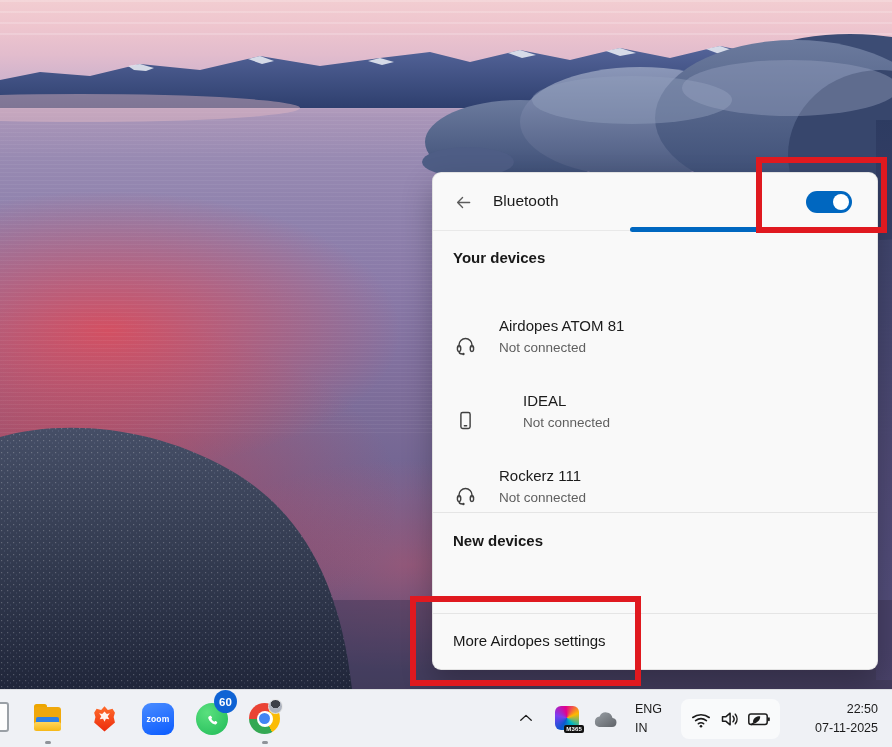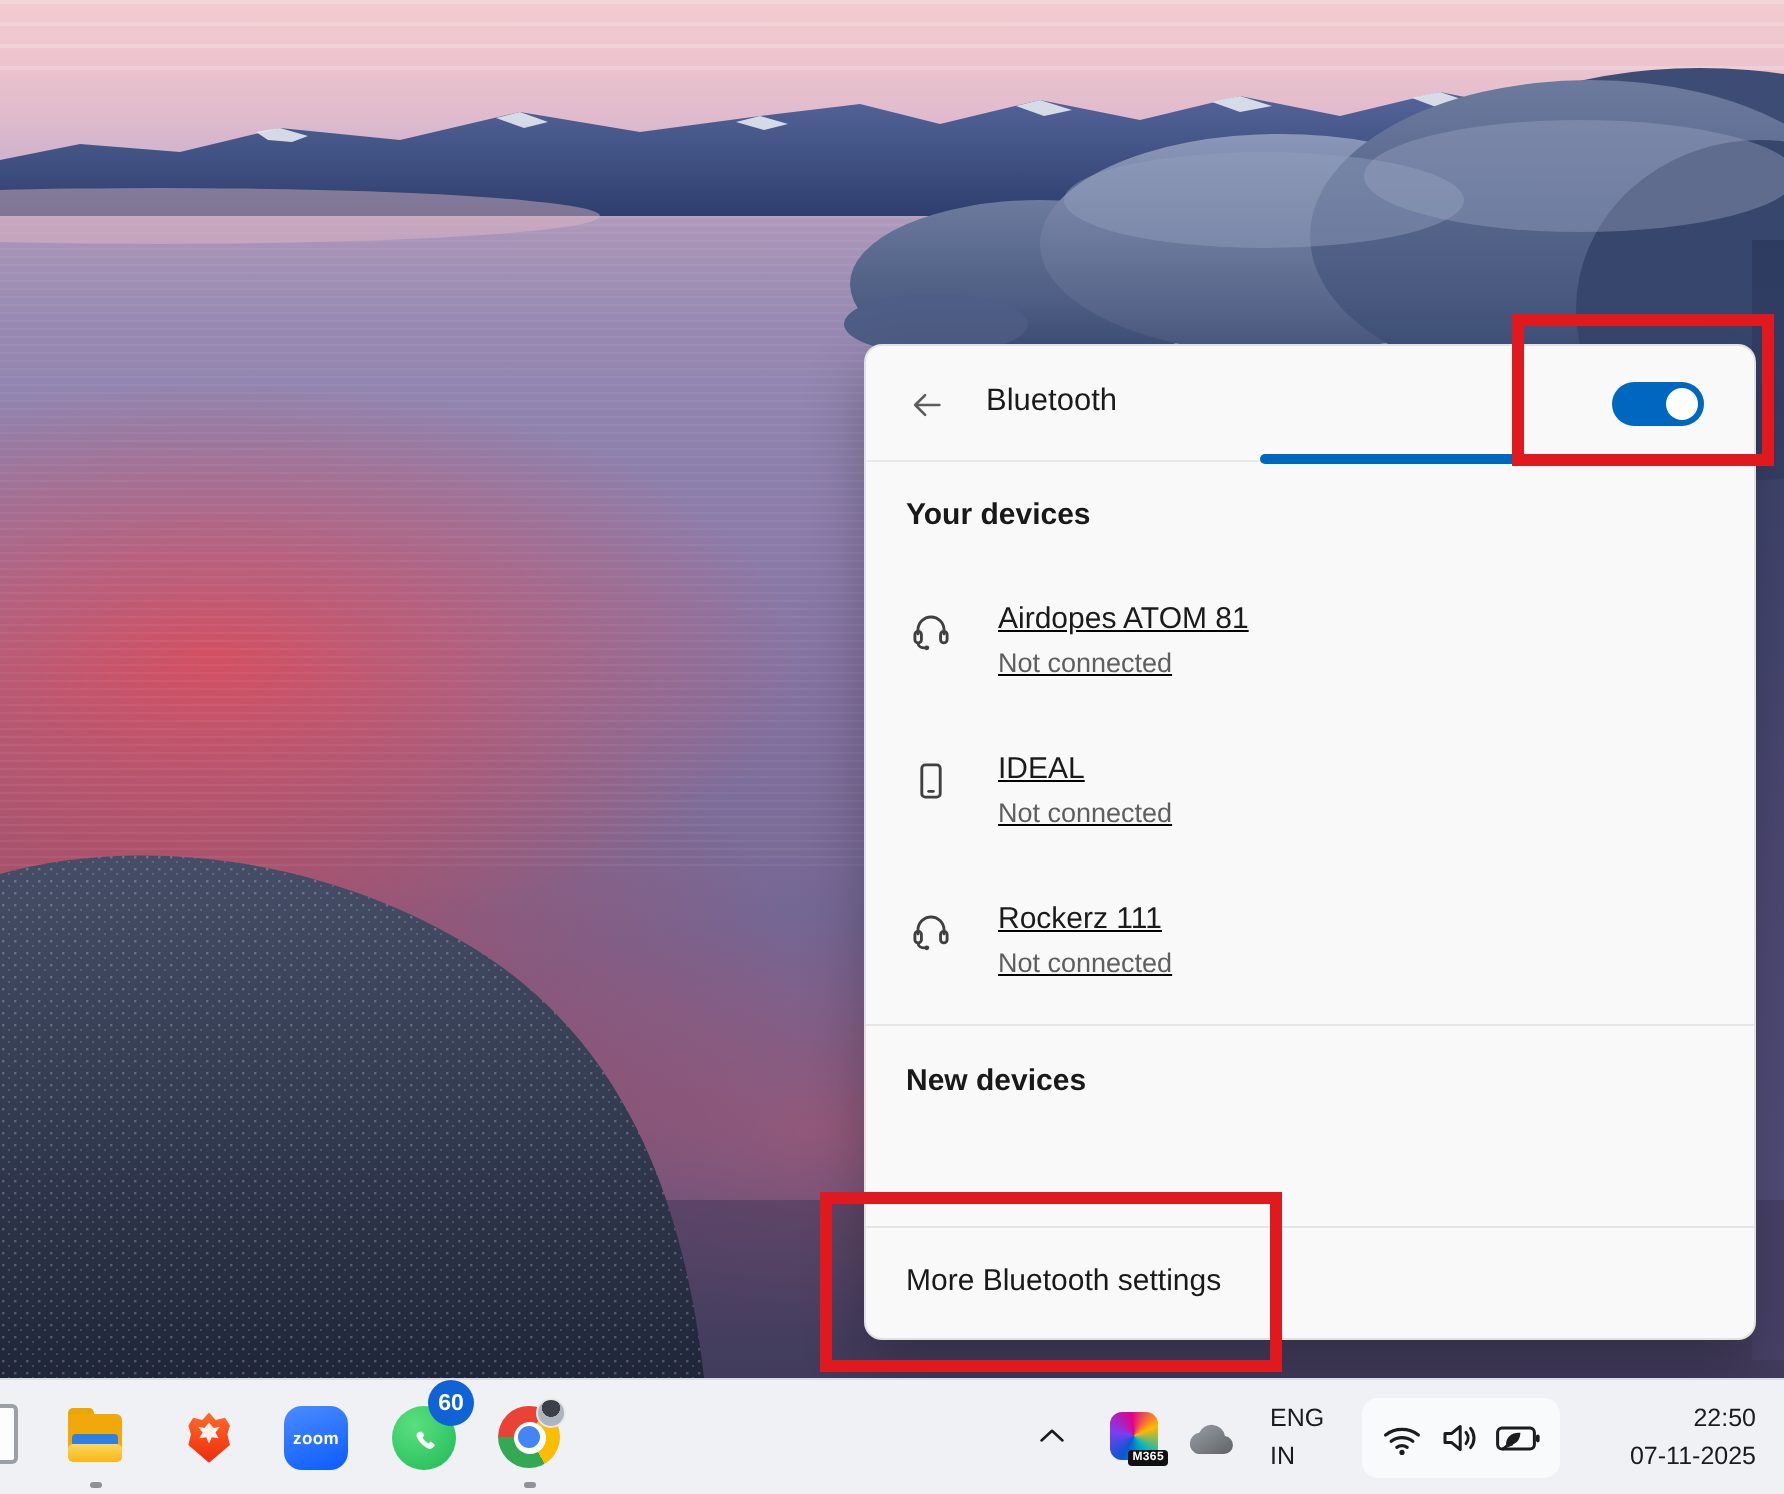--- a/index.html
+++ b/index.html
@@ -29,23 +29,23 @@
   .back-btn{position:absolute;left:16px;top:16px;width:28px;height:26px;border:none;background:transparent;
     display:flex;align-items:center;justify-content:center;cursor:pointer;padding:0;}
   .fly-title{position:absolute;left:60px;top:19px;margin:0;font-size:15.5px;font-weight:400;color:#1b1b1b;}
   .toggle{position:absolute;right:25px;top:18px;width:46px;height:22px;border-radius:12px;background:#0067c0;cursor:pointer;}
   .toggle .knob{position:absolute;right:3px;top:3px;width:16px;height:16px;border-radius:50%;background:#fff;}
   .progress-track{position:absolute;left:0;top:57px;width:100%;height:1px;background:#e9e9e9;}
   .progress-bar{position:absolute;left:197px;top:54px;width:178px;height:5px;border-radius:3px;background:#0067c0;}
   .sec-label{position:absolute;left:20px;font-size:15px;font-weight:700;color:#191919;}
   .sec-yd{top:76px;}
   .sec-nd{top:359px;}
-  .device{position:absolute;left:12px;right:12px;height:60px;display:flex;align-items:flex-start;
-    padding:2px 8px 0 8px;border-radius:5px;cursor:pointer;text-decoration:underline;}
-  .d1{top:124px;}.d2{top:199px;}.d3{top:274px;}
+  .device{position:absolute;left:12px;right:12px;height:60px;display:flex;align-items:flex-end;
+    padding:2px 8px 0 8px;border-radius:5px;cursor:pointer;}
+  .d1{top:124px;}.d2{top:199px;gap:24px;}.d3{top:274px;}
   .dicon{width:24px;margin-top:5px;flex:0 0 24px;display:flex;justify-content:center;}
   .dtext{margin-left:22px;}
   .dname{font-size:15px;color:#1b1b1b;line-height:21px;}
   .dstatus{font-size:13.5px;color:#5f5f5f;line-height:19px;margin-top:2px;}
   .divider{position:absolute;left:0;right:0;height:1px;background:#e5e5e5;}
   .divider1{top:339px;}
   .divider2{top:440px;}
   .linkrow{position:absolute;left:20px;right:20px;font-size:15px;color:#191919;cursor:pointer;}
   .show-all{top:420px;}
   .more-bt{top:459px;}
@@ -226,21 +226,21 @@
       </span>
       <div class="dtext">
         <div class="dname">Rockerz 111</div>
         <div class="dstatus">Not connected</div>
       </div>
     </div>
 
     <div class="divider divider1"></div>
     <div class="sec-label sec-nd">New devices</div>
     <div class="divider divider2"></div>
-    <div class="linkrow more-bt">More Bluetooth settings</div>
+    <div class="linkrow more-bt">More Airdopes settings</div>
   </section>
 
   <div class="anno anno1"></div>
   <div class="anno anno2"></div>
 
   <footer class="taskbar">
     <div class="edge-icon"></div>
 
     <button class="tb-btn fe">
       <span class="fe-back"></span>

